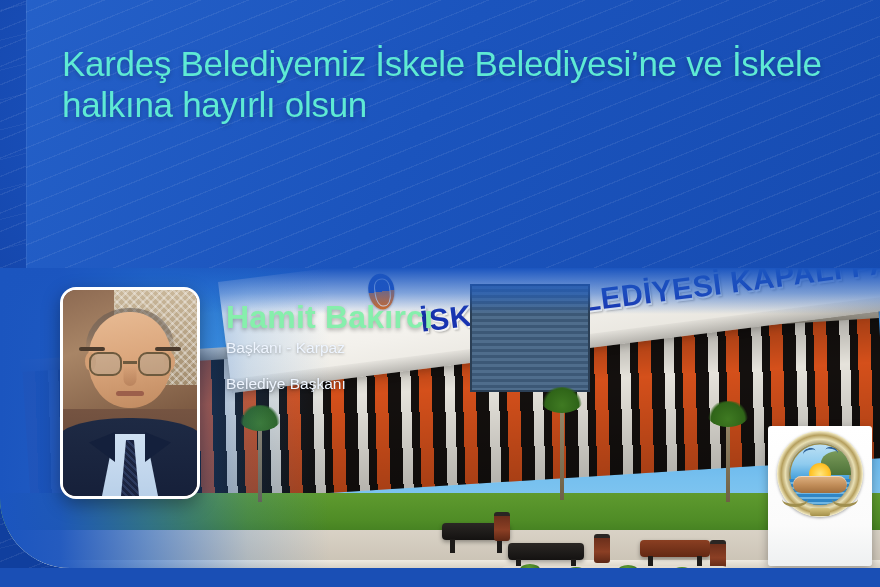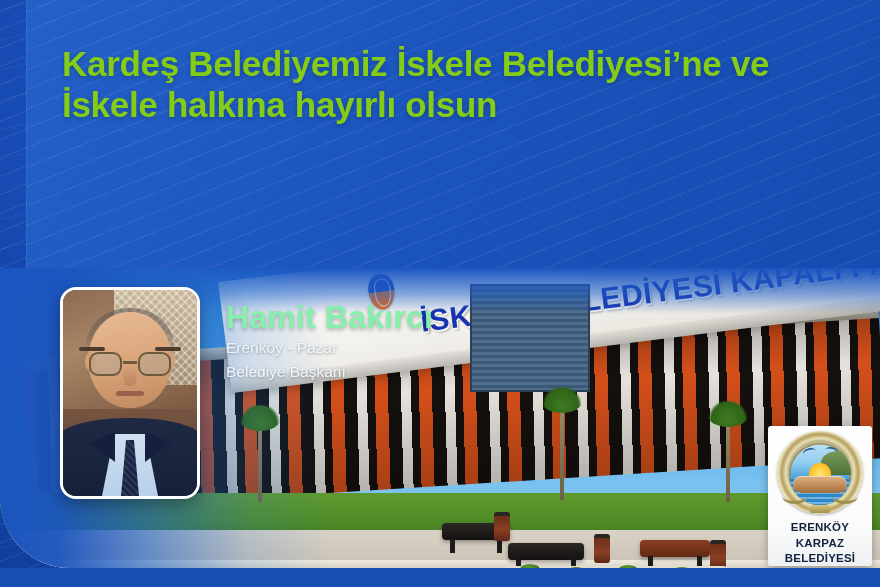--- a/index.html
+++ b/index.html
@@ -299,22 +299,22 @@
   .p-collar-l,.p-collar-r{
     position:absolute; bottom:34px; width:26px; height:30px;
     background:#14203c;
   }
   .p-collar-l{ left:26px; clip-path:polygon(100% 0%,100% 100%,0% 35%); }
   .p-collar-r{ right:26px; clip-path:polygon(0% 0%,0% 100%,100% 35%); }
 
   
   .headline{
     position:absolute; left:62px; top:44px; width:770px;
-    color:#84cc16;
-    font-size:35px; font-weight:bold; line-height:1.17;
+    color:#5eead4;
+    font-size:35px; font-weight:normal; line-height:1.17;
     letter-spacing:-0.3px;
     text-shadow:0 2px 5px rgba(0,0,0,0.22);
     z-index:15;
   }
   .para{
     position:absolute; left:62px; width:790px;
     color:#ffffff; font-size:14.4px; font-weight:bold; line-height:1.58;
     text-shadow:0 1px 2px rgba(0,0,0,0.2);
     z-index:15;
   }
@@ -528,40 +528,35 @@
       <div class="p-tie"></div>
       <div class="p-collar-l"></div>
       <div class="p-collar-r"></div>
     </div>
   </div>
 
   <div class="headline">Kardeş Belediyemiz İskele Belediyesi’ne ve İskele halkına hayırlı olsun</div>
 
   <div class="name-block">
     <div class="name">Hamit Bakırcı</div>
-    <div class="role">Erenköy - Pazar</div>
-    <div class="role" style="margin-top:4px;">Belediye Başkanı</div>
+    <div class="role">Başkanı - Karpaz</div>
+    <div class="role" style="margin-top:16px;">Belediye Başkanı</div>
   </div>
 
   <div class="badge">
     <div class="seal">
       <div class="seal-inner">
         <div class="seal-hill"></div>
         <div class="seal-sun"></div>
         <div class="seal-sea"></div>
         <div class="seal-dolphin" style="left:14px;top:5px;"></div>
         <div class="seal-dolphin" style="right:13px;top:4px;transform:rotate(16deg) scaleX(-1);"></div>
         <div class="seal-hands"></div>
       </div>
       <div class="seal-wreath-l"></div>
       <div class="seal-wreath-r"></div>
       <div class="seal-ribbon"></div>
       <div class="seal-ring-text"></div>
     </div>
-    <div class="badge-text">
-      <div>ERENKÖY</div>
-      <div>KARPAZ</div>
-      <div>BELEDİYESİ</div>
-    </div>
   </div>
 
   <div class="bottom-bar"></div>
 </div>
 
 </body></html>

